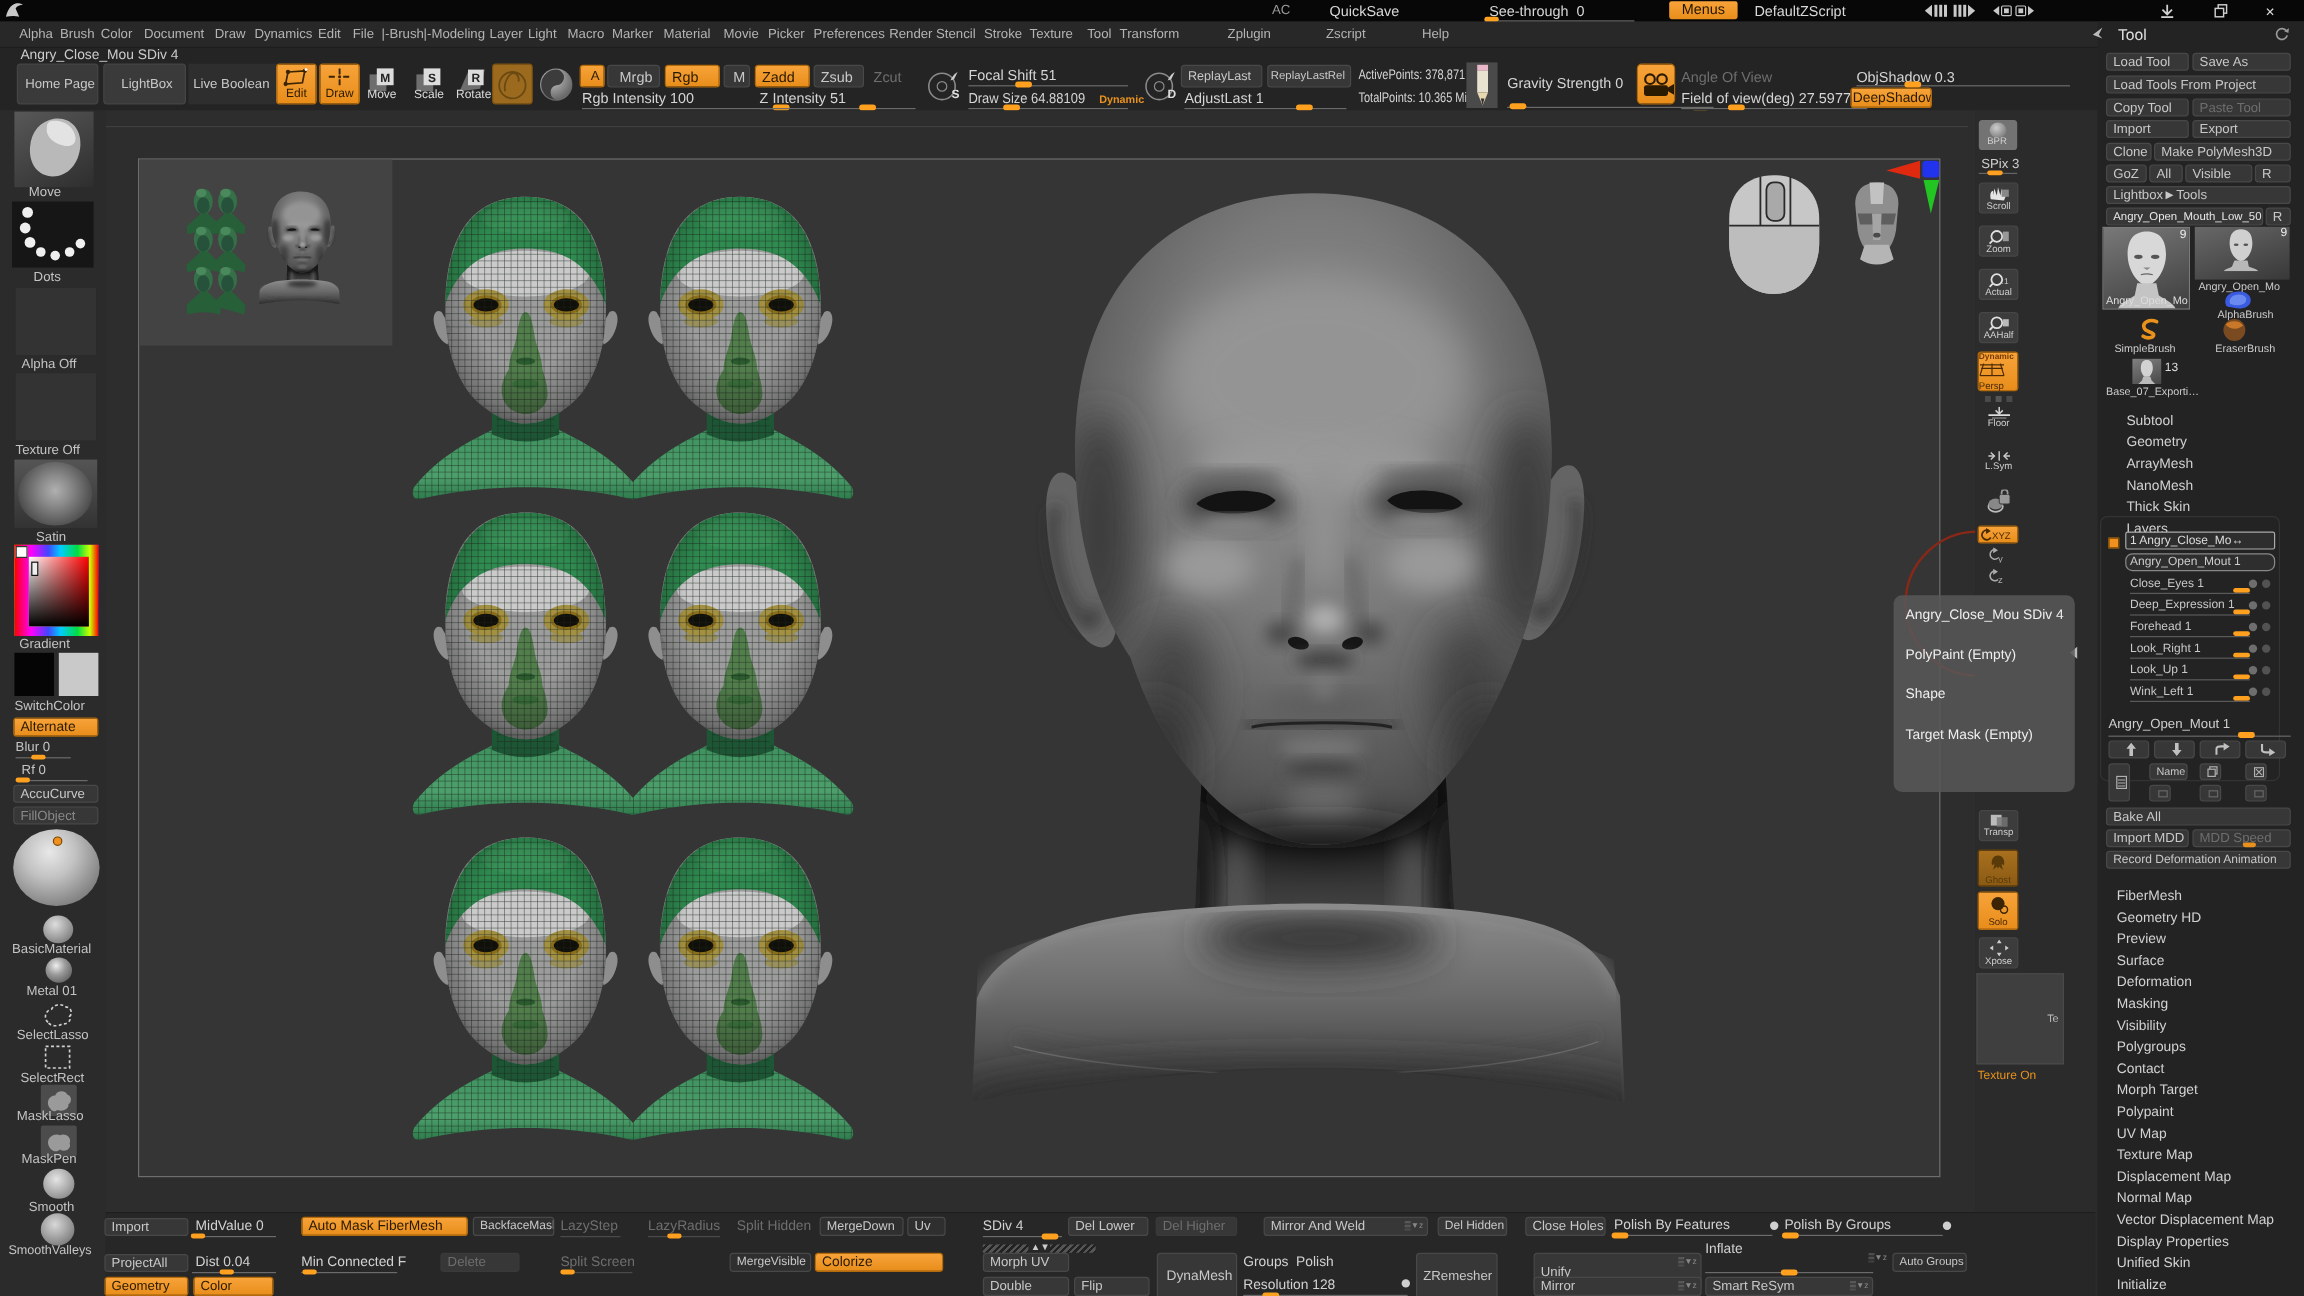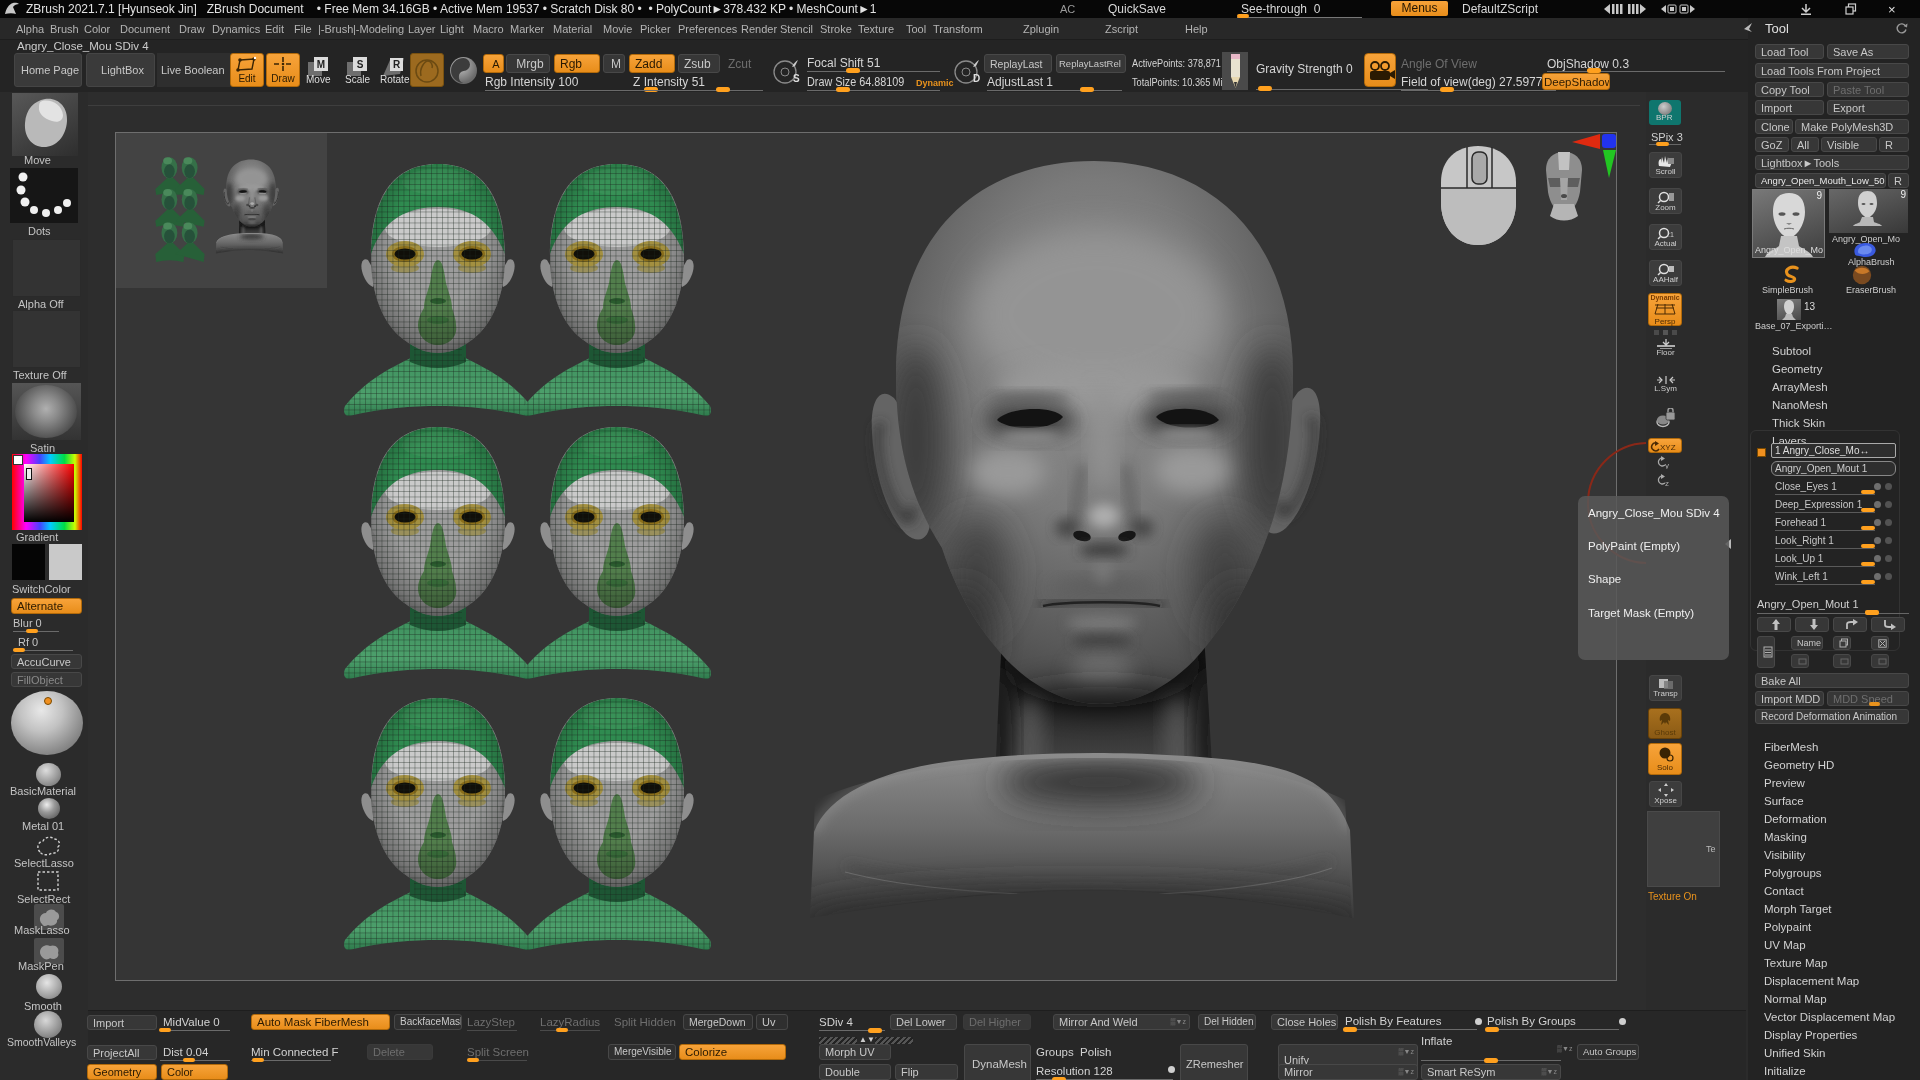--- a/index.html
+++ b/index.html
@@ -31,21 +31,20 @@
 .layrow i { position:absolute; left:4px; top:14px; width:100px; height:1px; background:#5a5a5a; }
 </style>
 </head>
 <body>
 <div id="root">
 
 <div class="abs" id="titlebar" style="left:0;top:0;width:1920px;height:18px;background:#070707;">
   <svg class="abs" style="left:3px;top:1px" width="18" height="16" viewBox="0 0 18 16">
     <path d="M2 13 C3 8 6 3 10 2 C12 1.5 15 2 16 3 C14 3 11 4 10 6 L13 13 C10 12 6 12 2 13 Z" fill="#c8c8c8"></path>
   </svg>
-  <div class="abs" style="left:26px;top:2px;font-size:12px;color:#e2e2e2;">ZBrush 2021.7.1 [Hyunseok Jin]&nbsp;&nbsp; ZBrush Document&nbsp;&nbsp;&nbsp; • Free Mem 34.16GB • Active Mem 19537 • Scratch Disk 80 •&nbsp; • PolyCount►378.432 KP • MeshCount►1</div>
   <div class="abs" style="left:1060px;top:3px;font-size:11px;color:#9a9a9a;">AC</div>
   <div class="abs" style="left:1108px;top:2px;font-size:12px;color:#d8d8d8;">QuickSave</div>
   <div class="abs" style="left:1237px;top:2px;width:125px;font-size:12px;color:#d8d8d8;border-bottom:1px solid #777;padding:0 0 1px 4px;">See-through&nbsp; 0</div>
   <div class="abs" style="left:1237px;top:14px;width:12px;height:4px;background:#ffa01e;border-radius:2px;"></div>
   <div class="abs" style="left:1391px;top:1px;width:57px;height:15px;background:linear-gradient(#f7a33a,#e88d1a);border-radius:2px;color:#231500;font-size:12px;text-align:center;line-height:15px;">Menus</div>
   <div class="abs" style="left:1462px;top:2px;font-size:12px;color:#d8d8d8;">DefaultZScript</div>
   <svg class="abs" style="left:1602px;top:3px;" width="120" height="12" viewBox="0 0 120 12">
     <g fill="#c8c8c8">
           <path d="M8 1 L2 6 L8 11 Z"></path>
           <rect x="10" y="1" width="2.5" height="10"></rect>
@@ -586,21 +585,21 @@
   <div class="lbl" style="left:18px;top:868px;">MaskPen</div>
 
   <div class="abs" style="left:36px;top:882px;width:26px;height:25px;border-radius:50%;background:radial-gradient(circle at 42% 35%, #e5e5e5, #8a8a8a 80%);"></div>
   <div class="lbl" style="left:24px;top:908px;">Smooth</div>
 
   <div class="abs" style="left:34px;top:919px;width:28px;height:27px;border-radius:50%;background:radial-gradient(circle at 42% 35%, #d8d8d8, #7a7a7a 80%);"></div>
   <div class="lbl" style="left:7px;top:944px;font-size:10.5px;">SmoothValleys</div>
 </div>
 
 <div class="abs" id="rightshelf" style="left:1646px;top:92px;width:102px;height:988px;background:#2b2b2b;">
-  <div class="abs" style="left:3px;top:8px;width:32px;height:25px;background:#0f766e;border-radius:3px;text-align:center;">
+  <div class="abs" style="left:3px;top:8px;width:32px;height:25px;background:#737373;border-radius:3px;text-align:center;">
     <div class="abs" style="left:9px;top:2px;width:14px;height:13px;border-radius:50%;background:radial-gradient(circle at 40% 35%,#ccc,#666);"></div>
     <div class="abs" style="left:7px;top:13px;font-size:8px;color:#d0d0d0;">BPR</div>
   </div>
   <div class="abs" style="left:5px;top:39px;font-size:11px;color:#cfcfcf;">SPix 3</div>
   <div class="abs" style="left:3px;top:52px;width:32px;height:1px;background:#666;"></div>
   <div class="abs" style="left:10px;top:50px;width:13px;height:4px;background:#ffa01e;border-radius:2px;"></div>
   <div class="sbtn" style="top:60px;">
         <svg width="18" height="13" viewBox="0 0 18 13">
           <path d="M2 11 C1 7 2 4 4 4 L4 8 L5 2 L7 8 L8 1 L10 8 L11 2 L12 8 C13 6 14 6 15 7 L13 12 Z" fill="#e5e5e5"></path>
           <rect x="11" y="3" width="6" height="6" fill="#888"></rect>
@@ -624,21 +623,21 @@
         <span>Actual</span>
       </div>
   <div class="sbtn" style="top:168px;">
         <svg width="18" height="13" viewBox="0 0 18 13">
           <circle cx="7" cy="6" r="4.5" fill="none" stroke="#e0e0e0" stroke-width="1.5"></circle>
           <line x1="3.5" y1="9.5" x2="1" y2="12" stroke="#e0e0e0" stroke-width="1.5"></line>
           <rect x="12" y="3" width="5" height="6" fill="#bbb"></rect>
         </svg>
         <span>AAHalf</span>
       </div>
-  <div class="abs" style="left:2px;top:201px;width:34px;height:33px;background:linear-gradient(#f7a33a,#e88d1a);border-radius:3px;border:1px solid #b26a0a;text-align:center;">
+  <div class="abs" style="left:2px;top:201px;width:34px;height:33px;background:linear-gradient(#f7a33a,#e88d1a);border-radius:3px;border:1px solid #b26a0a;">
     <div style="font-size:7px;font-weight:bold;color:#7a3c00;">Dynamic</div>
     <svg width="22" height="12" viewBox="0 0 22 12">
           <g stroke="#4a2a04" stroke-width="1">
             <line x1="1" y1="2" x2="21" y2="2"></line>
             <line x1="2" y1="5" x2="20" y2="5"></line>
             <line x1="4" y1="1" x2="1" y2="11"></line>
             <line x1="11" y1="1" x2="11" y2="11"></line>
             <line x1="18" y1="1" x2="21" y2="11"></line>
             <line x1="1" y1="11" x2="21" y2="11"></line>
           </g>

